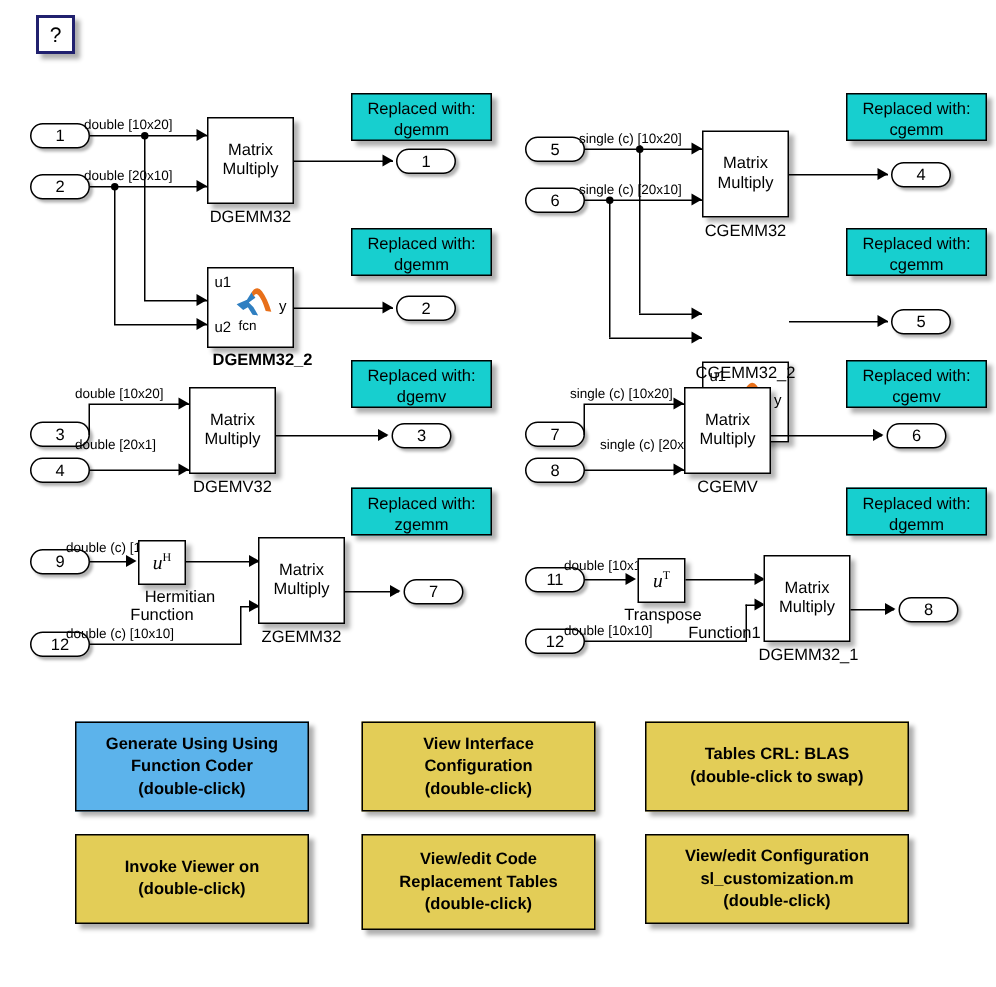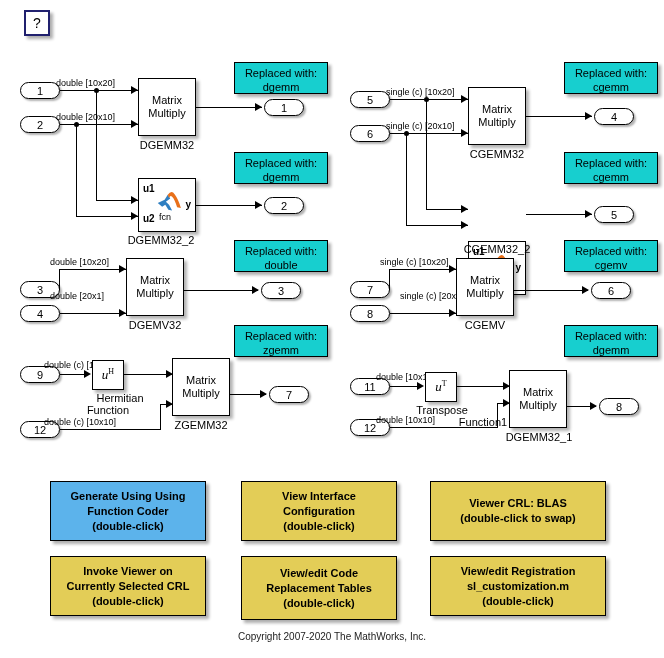--- a/index.html
+++ b/index.html
@@ -66,21 +66,20 @@
     text-align: center;
     line-height: 12px;
   }
 
   
   .blk-fcn { position: relative; }
   .fcn-portlabel {
     position: absolute;
     font-size: 10px;
     color: #000;
-    font-weight: bold;
   }
   .ml-logo {
     position: absolute;
     width: 26px; height: 20px;
   }
   .fcn-word {
     position: absolute;
     font-size: 9px;
     color: #000;
   }
@@ -214,21 +213,21 @@
   <div class="abs blk blk-fcn" style="left:138px; top:178px; width:58px; height:54px;">
     <span class="fcn-portlabel" style="left:4px; top:4px;">u1</span>
     <span class="fcn-portlabel" style="left:4px; top:34px;">u2</span>
     <span class="fcn-portlabel" style="right:4px; top:20px;">y</span>
     <svg class="ml-logo" style="left:17px; top:12px;" viewBox="0 0 40 32">
       <path d="M2 19 L13 14 L18 6 L22 12 L15 17 L20 22 L25 31 L19 30 L14 22 L9 25 Z" fill="#2f7fc1"></path>
       <path d="M18 6 Q24 -2 29 5 Q35 13 39 27 L33 26 Q29 13 25 9 Q22 6 20 11 Z" fill="#e8701a"></path>
     </svg>
     <span class="fcn-word" style="left:20px; top:33px;">fcn</span>
   </div>
-  <div class="abs blk-label" style="left:116px; top:234px; width:90px;">DGEMM32_2</div>
+  <div class="abs blk-label" style="left:130px; top:234px; width:90px;font-weight:bold;">DGEMM32_2</div>
 
   <div class="abs wire-h" style="left:196px; top:205px; width:66px;"></div>
   <div class="abs arrow" style="left:255px; top:201px;"></div>
   <div class="abs port" style="left:264px; top:197px;">
     <span>2</span>
     </div>
 
   <div class="abs note" style="left:234px; top:152px; width:94px; height:32px;">
     <div>Replaced with:</div>
     <div>dgemm</div>
@@ -322,21 +321,21 @@
   <div class="abs blk-label" style="left:116px; top:319px; width:78px;">DGEMV32</div>
 
   <div class="abs wire-h" style="left:184px; top:290px; width:74px;"></div>
   <div class="abs arrow" style="left:252px; top:286px;"></div>
   <div class="abs port" style="left:261px; top:282px;">
     <span>3</span>
     </div>
 
   <div class="abs note" style="left:234px; top:240px; width:94px; height:32px;">
     <div>Replaced with:</div>
-    <div>double</div>
+    <div>dgemv</div>
   </div>
 
   <div class="abs port" style="left:350px; top:281px;">
     <span>7</span>
     </div>
   <div class="abs port" style="left:350px; top:305px;">
     <span>8</span>
     </div>
 
   <div class="abs siglabel" style="left:380px; top:257px;">single (c) [10x20]</div>
@@ -460,37 +459,35 @@
     <span>(double-click)</span>
   </div>
 
   <div class="abs actionbtn btn-yellow" style="left:241px; top:481px; width:156px; height:60px;">
     <span>View Interface</span>
     <span>Configuration</span>
     <span>(double-click)</span>
   </div>
 
   <div class="abs actionbtn btn-yellow" style="left:430px; top:481px; width:176px; height:60px;">
-    <span>Viewer CRL: BLAS</span>
+    <span>Tables CRL: BLAS</span>
     <span>(double-click to swap)</span>
   </div>
 
   <div class="abs actionbtn btn-yellow" style="left:50px; top:556px; width:156px; height:60px;">
     <span>Invoke Viewer on</span>
-    <span>Currently Selected CRL</span>
     <span>(double-click)</span>
   </div>
 
   <div class="abs actionbtn btn-yellow" style="left:241px; top:556px; width:156px; height:64px;">
     <span>View/edit Code</span>
     <span>Replacement Tables</span>
     <span>(double-click)</span>
   </div>
 
   <div class="abs actionbtn btn-yellow" style="left:430px; top:556px; width:176px; height:60px;">
-    <span>View/edit Registration</span>
+    <span>View/edit Configuration</span>
     <span>sl_customization.m</span>
     <span>(double-click)</span>
   </div>
 
-  <div class="abs copyright" style="left:0px; top:631px; width:664px; text-align:center;">Copyright 2007-2020 The MathWorks, Inc.</div>
 
 </div>
 
 </body></html>

